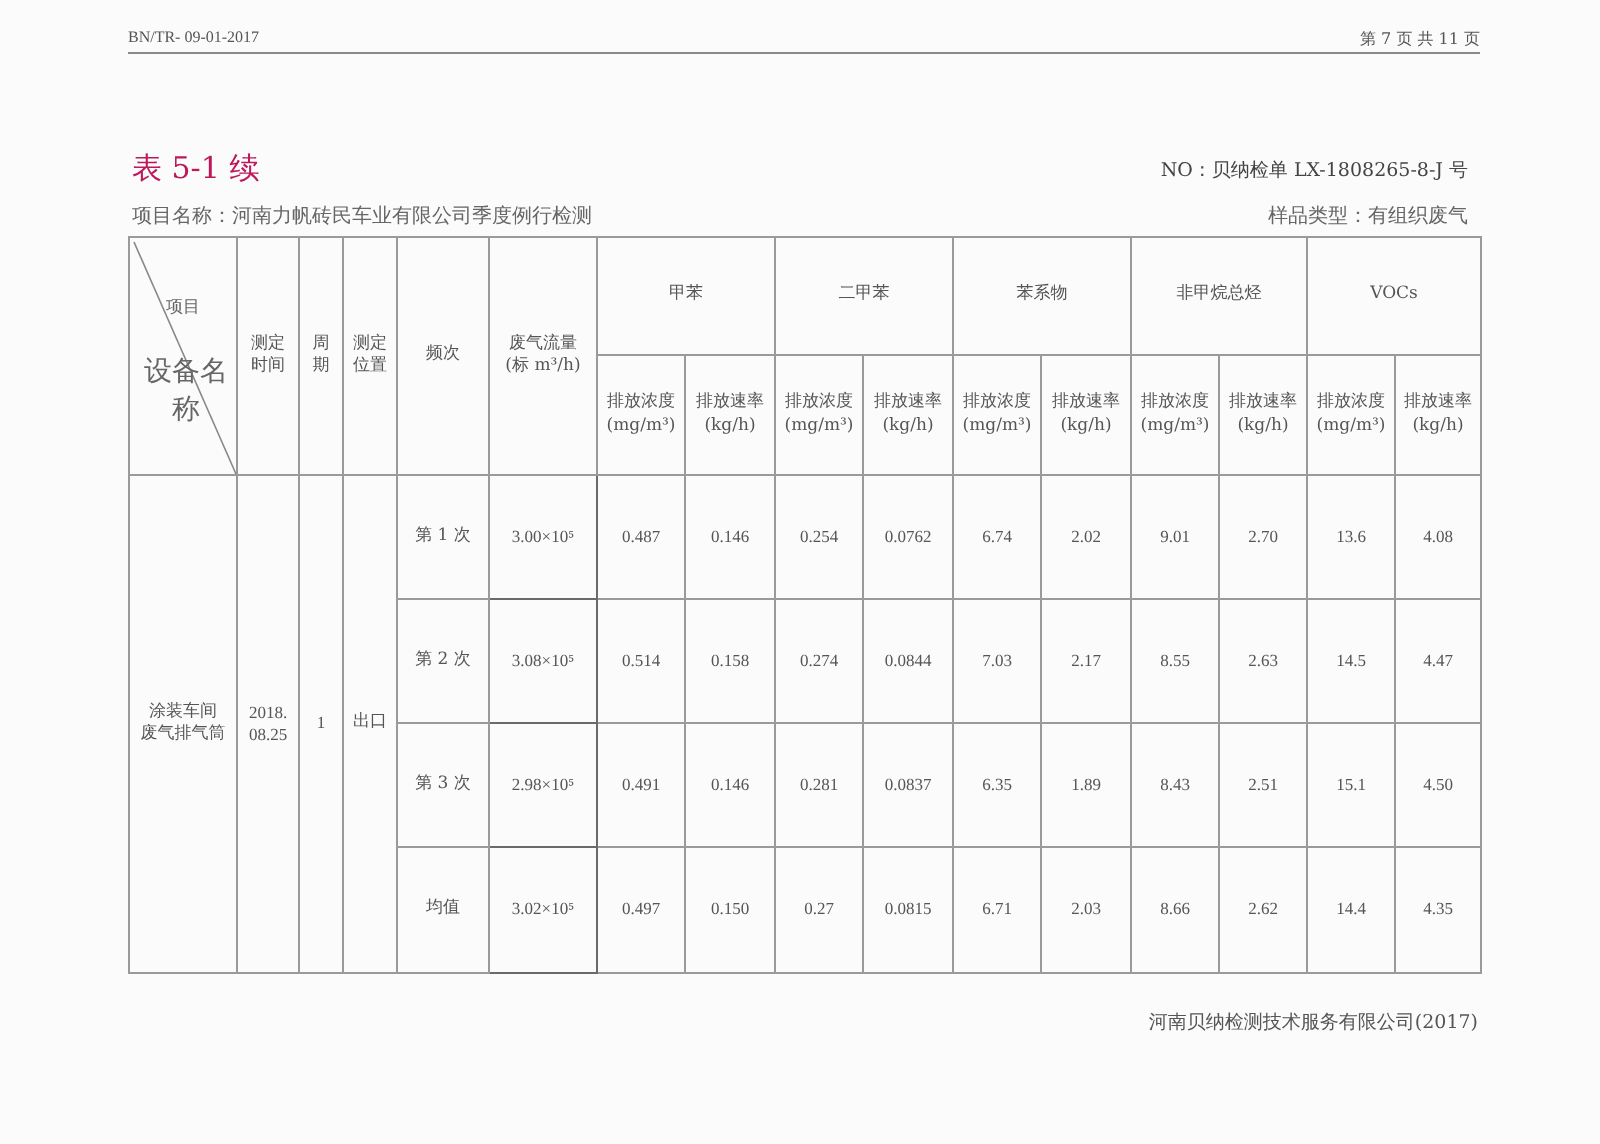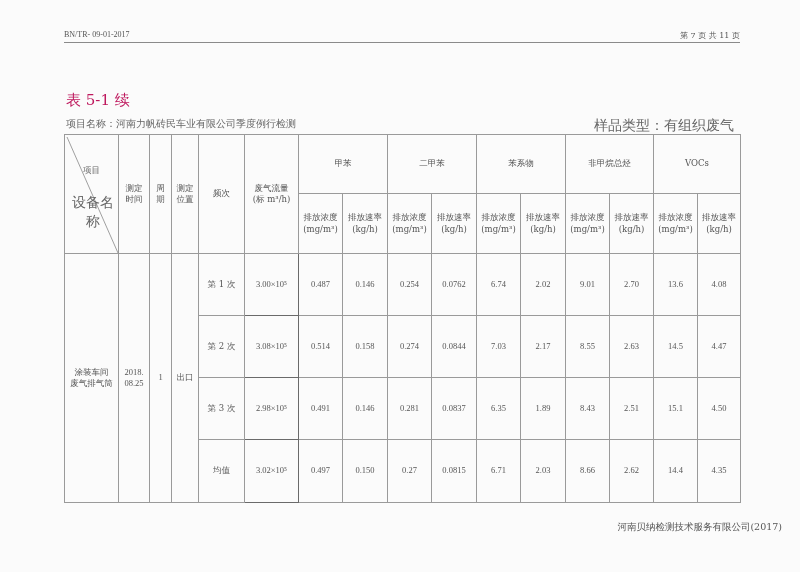--- a/index.html
+++ b/index.html
@@ -3,33 +3,33 @@
 <meta charset="utf-8">
 <style>
   html, body { margin: 0; padding: 0; }
   body {
     width: 800px; height: 572px; overflow: hidden;
     background: #fbfbfb;
     font-family: "DejaVu Serif", "Liberation Serif", serif;
     color: #3a3a3a;
     position: relative;
   }
-  .page { position: absolute; left: 0; top: 16px; width: 800px; height: 551px; text-decoration: underline; }
+  .page { position: absolute; left: 0; top: 0; width: 800px; height: 551px; text-decoration: underline; }
   .hdr-line {
     position: absolute; left: 64px; top: 26px; width: 676px; height: 1px;
     background: #8a8a8a;
   }
   .hdr-left { position: absolute; left: 64px; top: 14px; font-size: 8px; color: #555; font-family: "Liberation Serif", serif; }
   .hdr-right { position: absolute; right: 60px; top: 14px; font-size: 8px; color: #555; }
   .title-left { position: absolute; left: 66px; top: 75px; font-size: 15px; color: #be185d; }
   .title-center { position: absolute; left: 316px; top: 75px; font-size: 15px; color: #333; letter-spacing: 0.5px; }
   .title-no { position: absolute; right: 66px; top: 79px; font-size: 9.5px; color: #444; }
   .proj { position: absolute; left: 66px; top: 101px; font-size: 10px; color: #666; }
-  .sample { position: absolute; right: 66px; top: 101px; font-size: 14px; color: #666; text-align: center; }
-  .footer { position: absolute; left: 0; top: 505px; width: 739px; text-align: right; font-size: 9.5px; color: #555; margin-left: 43px; }
+  .sample { position: absolute; right: 66px; top: 101px; font-size: 10px; color: #666; text-align: center; }
+  .footer { position: absolute; left: 0; top: 505px; width: 739px; text-align: right; font-size: 9.5px; color: #555; }
 
   table.res {
     position: absolute; left: 64px; top: 118px;
     border-collapse: collapse;
     table-layout: fixed;
     width: 676px;
   }
   table.res td {
     border: 1px solid #9a9a9a;
     text-align: center; vertical-align: middle;
@@ -46,20 +46,21 @@
 </style>
 </head>
 <body>
 
 <div class="page">
   <div class="hdr-left">BN/TR- 09-01-2017</div>
   <div class="hdr-right">第 7 页 共 11 页</div>
   <div class="hdr-line"></div>
 
   <div class="title-left">表 5-1 续</div>
+  <div class="title-no">NO：贝纳检单 LX-1808265-8-J 号</div>
 
   <div class="proj">项目名称：河南力帆砖民车业有限公司季度例行检测</div>
   <div class="sample">样品类型：有组织废气</div>
 
   <table class="res">
     <colgroup>
       <col style="width:54px">
         <col style="width:31px">
         <col style="width:22px">
         <col style="width:27px">

